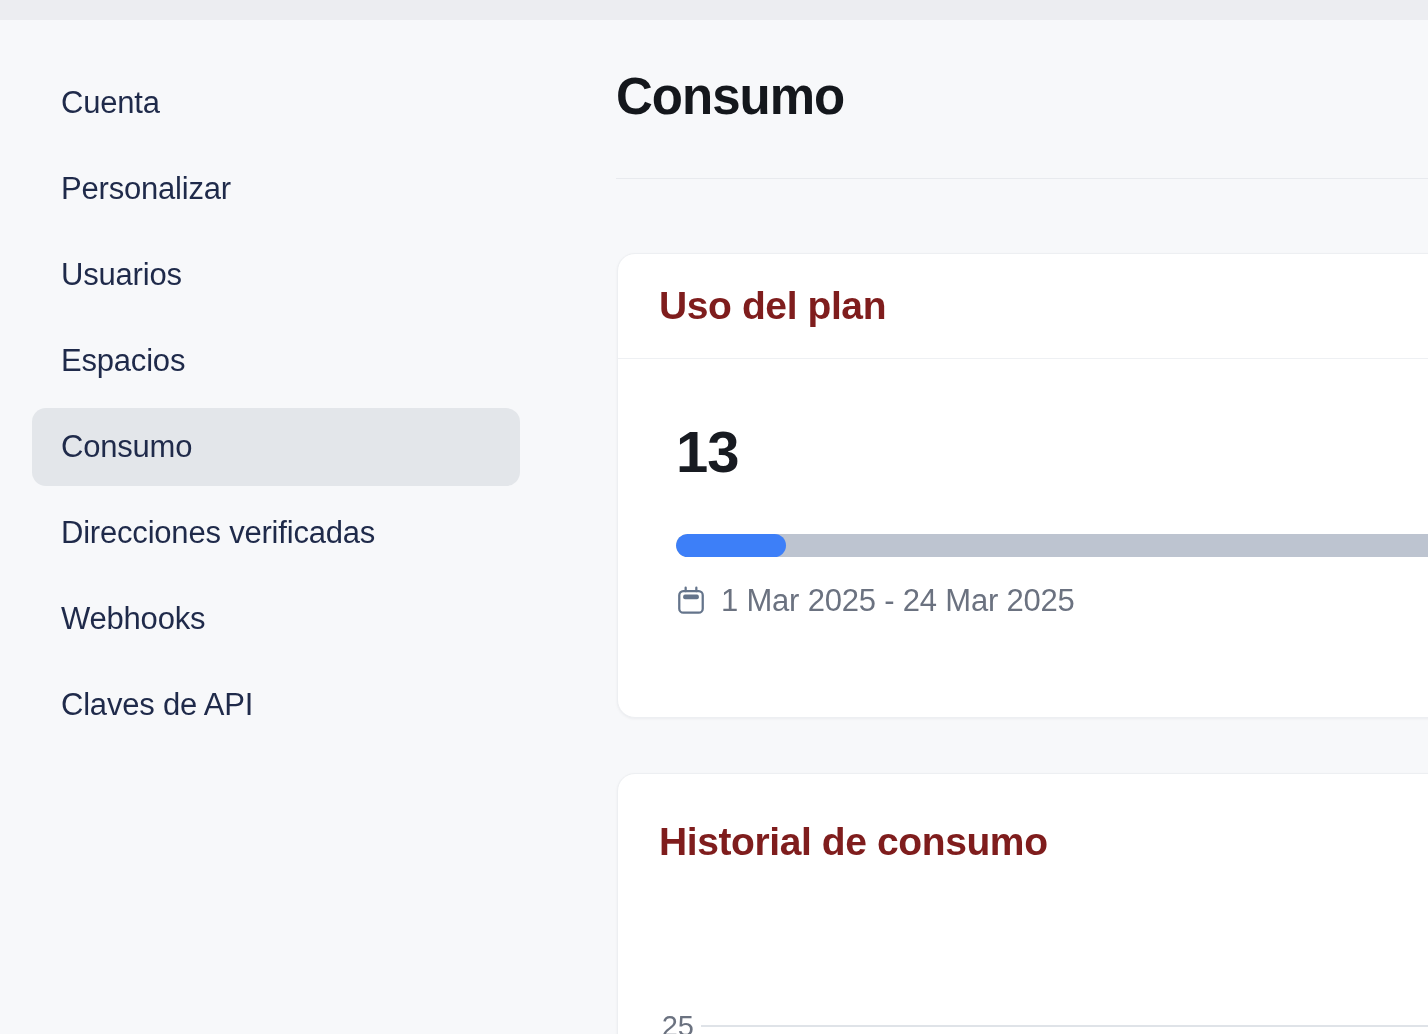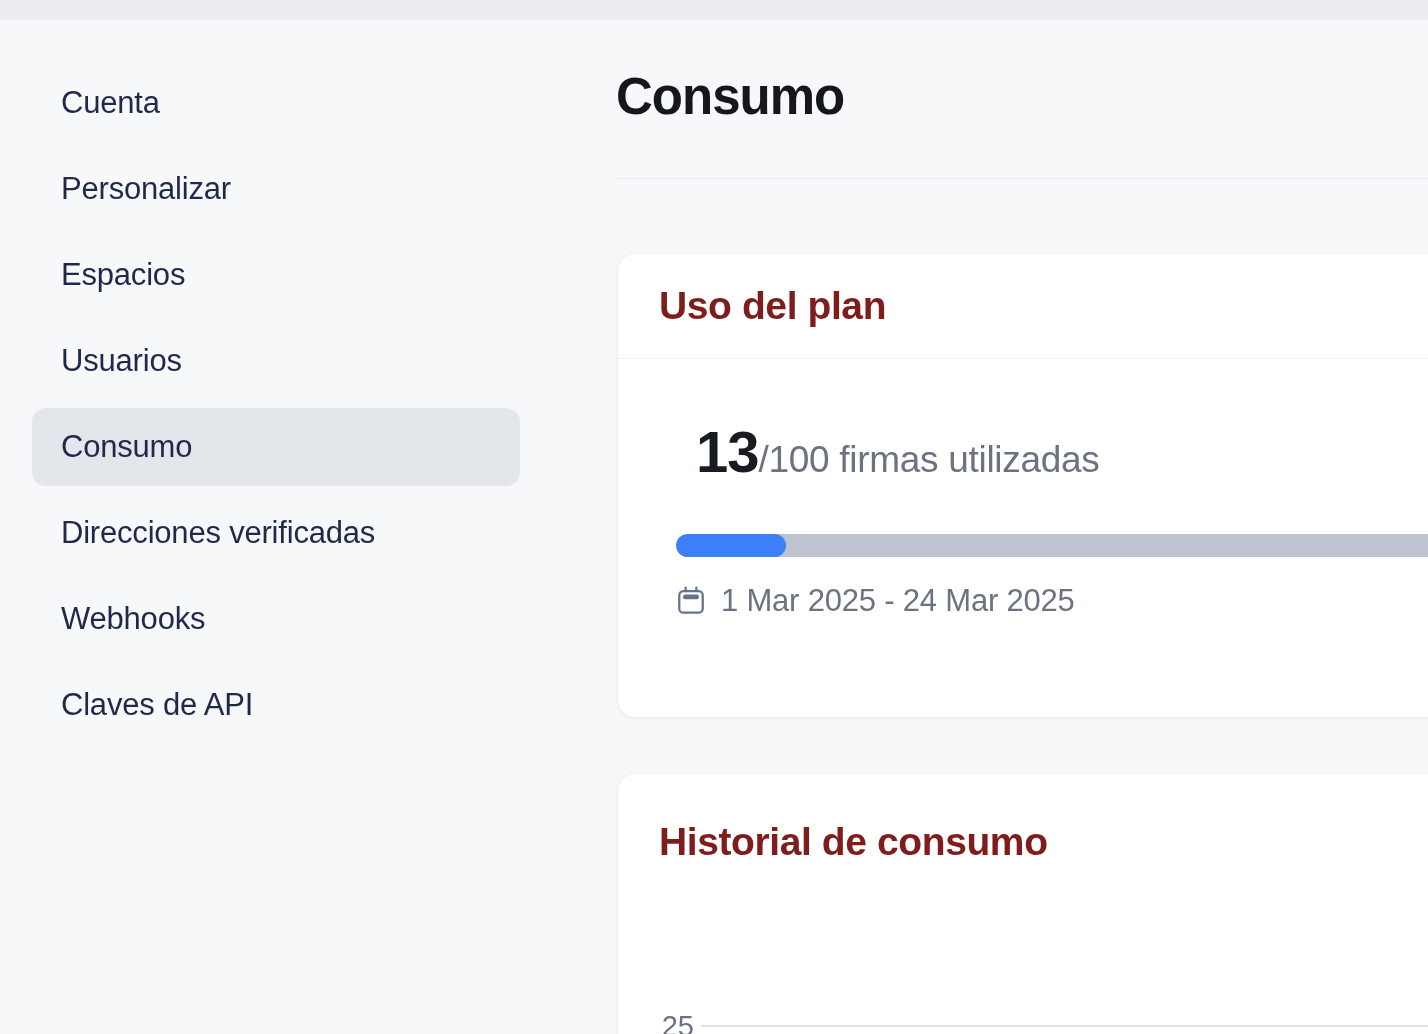--- a/index.html
+++ b/index.html
@@ -79,21 +79,20 @@
     font-weight: 700;
     color: #7f1d1d;
     letter-spacing: -0.4px;
   }
   .card-body { position: relative; height: 359px; }
   .usage-row {
     position: absolute;
     left: 58px; top: 64px;
     display: flex;
     align-items: baseline;
-    margin-left: 20px;
   }
   .usage-value {
     font-size: 58px;
     font-weight: 700;
     color: #181b21;
     letter-spacing: -1px;
     line-height: 1;
   }
   .usage-suffix {
     font-size: 37px;
@@ -167,25 +166,25 @@
   <nav class="sidebar" id="sidebar">
   <div class="side-item">
     <span class="side-item-label">Cuenta</span>
   </div>
 
   <div class="side-item">
     <span class="side-item-label">Personalizar</span>
   </div>
 
   <div class="side-item">
+    <span class="side-item-label">Usuarios</span>
+  </div>
+
+  <div class="side-item">
     <span class="side-item-label">Espacios</span>
-  </div>
-
-  <div class="side-item">
-    <span class="side-item-label">Usuarios</span>
   </div>
 
 
   <div class="side-item selected">
     <span class="side-item-label">Consumo</span>
   </div>
 
 
   <div class="side-item">
     <span class="side-item-label">Direcciones verificadas</span>
@@ -203,21 +202,20 @@
   <h1 class="page-title">Consumo</h1>
   <div class="header-divider"></div>
 
   <section class="card card-usage">
     <div class="card-header">
       <span class="card-title">Uso del plan</span>
     </div>
     <div class="card-body">
       <div class="usage-row">
         <span class="usage-value">13</span>
-        <span class="usage-suffix">/100 firmas utilizadas</span>
       </div>
       <div class="progress-track">
         <div class="progress-fill" id="progress-fill" style="width: 13%;"></div>
       </div>
       <div class="period-row">
         <svg class="cal" width="34" height="32" viewBox="0 0 24 24">
           <g fill="none" stroke="#64748b" stroke-width="1.7" stroke-linecap="round">
             <rect x="3.2" y="4.6" width="17.6" height="16.2" rx="3"></rect>
             <line x1="8" y1="2" x2="8" y2="4.6"></line>
             <line x1="16" y1="2" x2="16" y2="4.6"></line>

